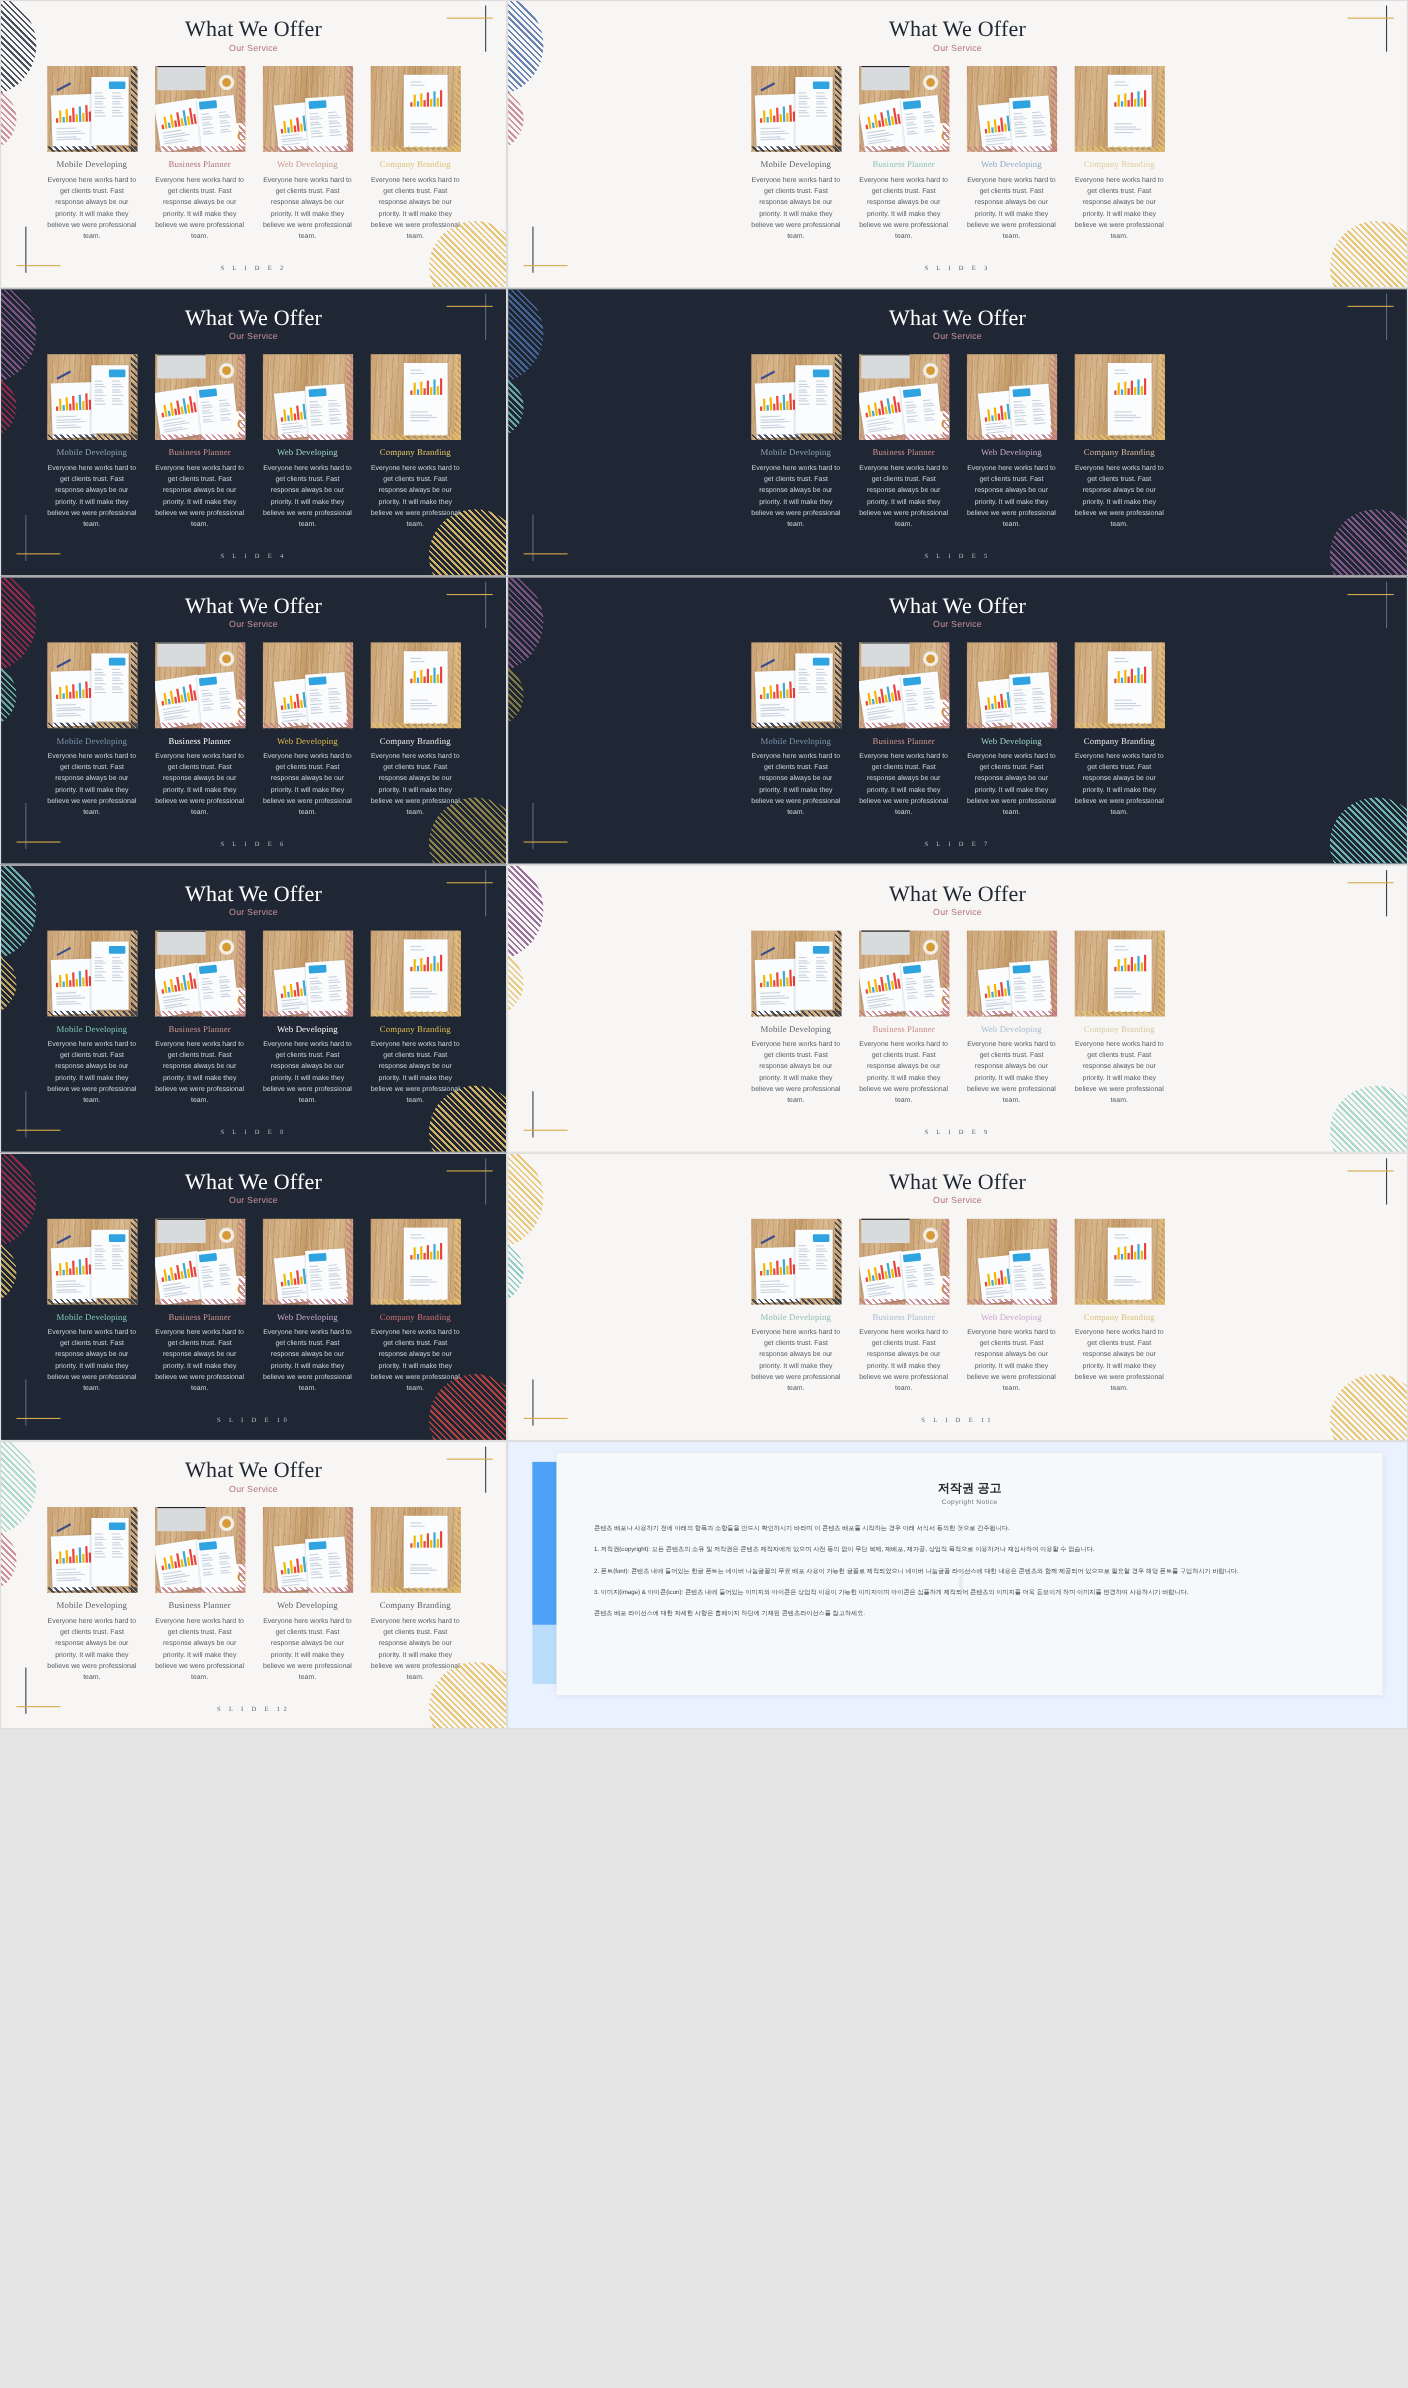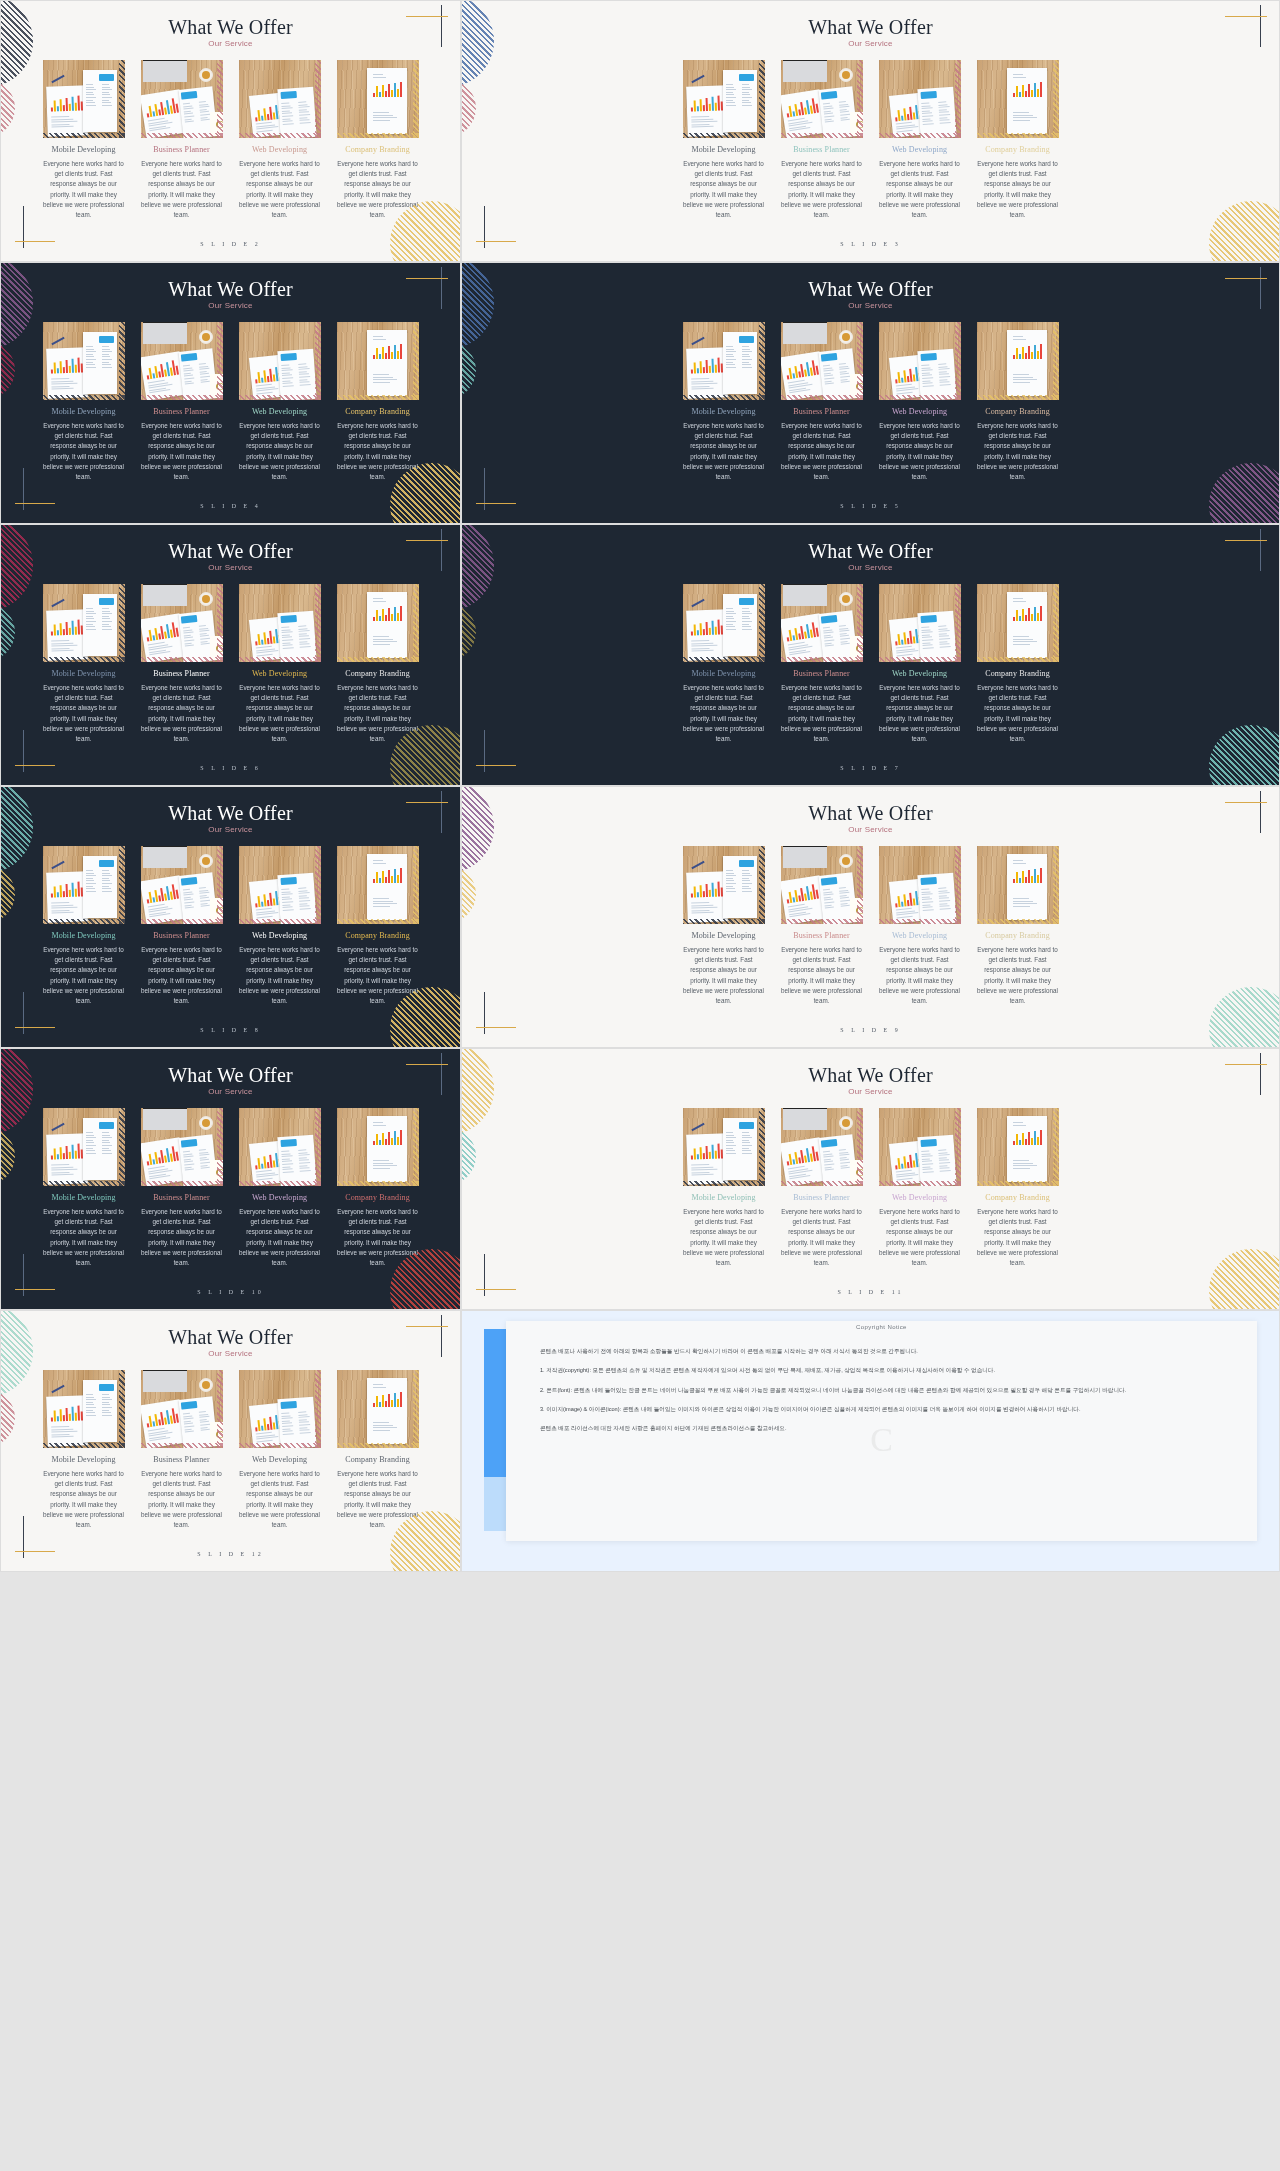--- a/index.html
+++ b/index.html
@@ -2568,20 +2568,21 @@
       <div class="card-desc">Everyone here works hard to get clients trust. Fast response always be our priority. It will make they believe we were professional team.</div>
     </div>
       </div>
     <div class="slide-label">S L I D E   12</div>
     </div>
     <div class="copy-panel">
   <div class="copy-bar-l"></div>
   <div class="copy-bar-t"></div>
   <div class="copy-sheet">
     <div class="copy-watermark">C</div>
+    <div class="copy-title">저작권 공고</div>
     <div class="copy-sub">Copyright Notice</div>
     <div class="copy-body">
       <p>콘텐츠 배포나 사용하기 전에 아래의 항목과 소항들을 반드시 확인하시기 바라며 이 콘텐츠 배포를 시작하는 경우 아래 서식서 동의한 것으로 간주됩니다.</p>
       <p>1. 저작권(copyright): 모든 콘텐츠의 소유 및 저작권은 콘텐츠 제작자에게 있으며 사전 동의 없이 무단 복제, 재배포, 재가공, 상업적 목적으로 이용하거나 재심사하여 이용할 수 없습니다.</p>
           <p>2. 폰트(font): 콘텐츠 내에 들어있는 한글 폰트는 네이버 나눔글꼴의 무료 배포 사용이 가능한 글꼴로 제작되었으니 네이버 나눔글꼴 라이선스에 대한 내용은 콘텐츠와 함께 제공되어 있으므로 필요할 경우 해당 폰트를 구입하시기 바랍니다.</p>
           <p>3. 이미지(image) &amp; 아이콘(icon): 콘텐츠 내에 들어있는 이미지와 아이콘은 상업적 이용이 가능한 이미지이며 아이콘은 심플하게 제작되어 콘텐츠의 이미지를 더욱 돋보이게 하며 이미지를 변경하여 사용하시기 바랍니다.</p>
       <p>콘텐츠 배포 라이선스에 대한 자세한 사항은 홈페이지 하단에 기재된 콘텐츠라이선스를 참고하세요.</p>
     </div>
   </div>
     </div>

